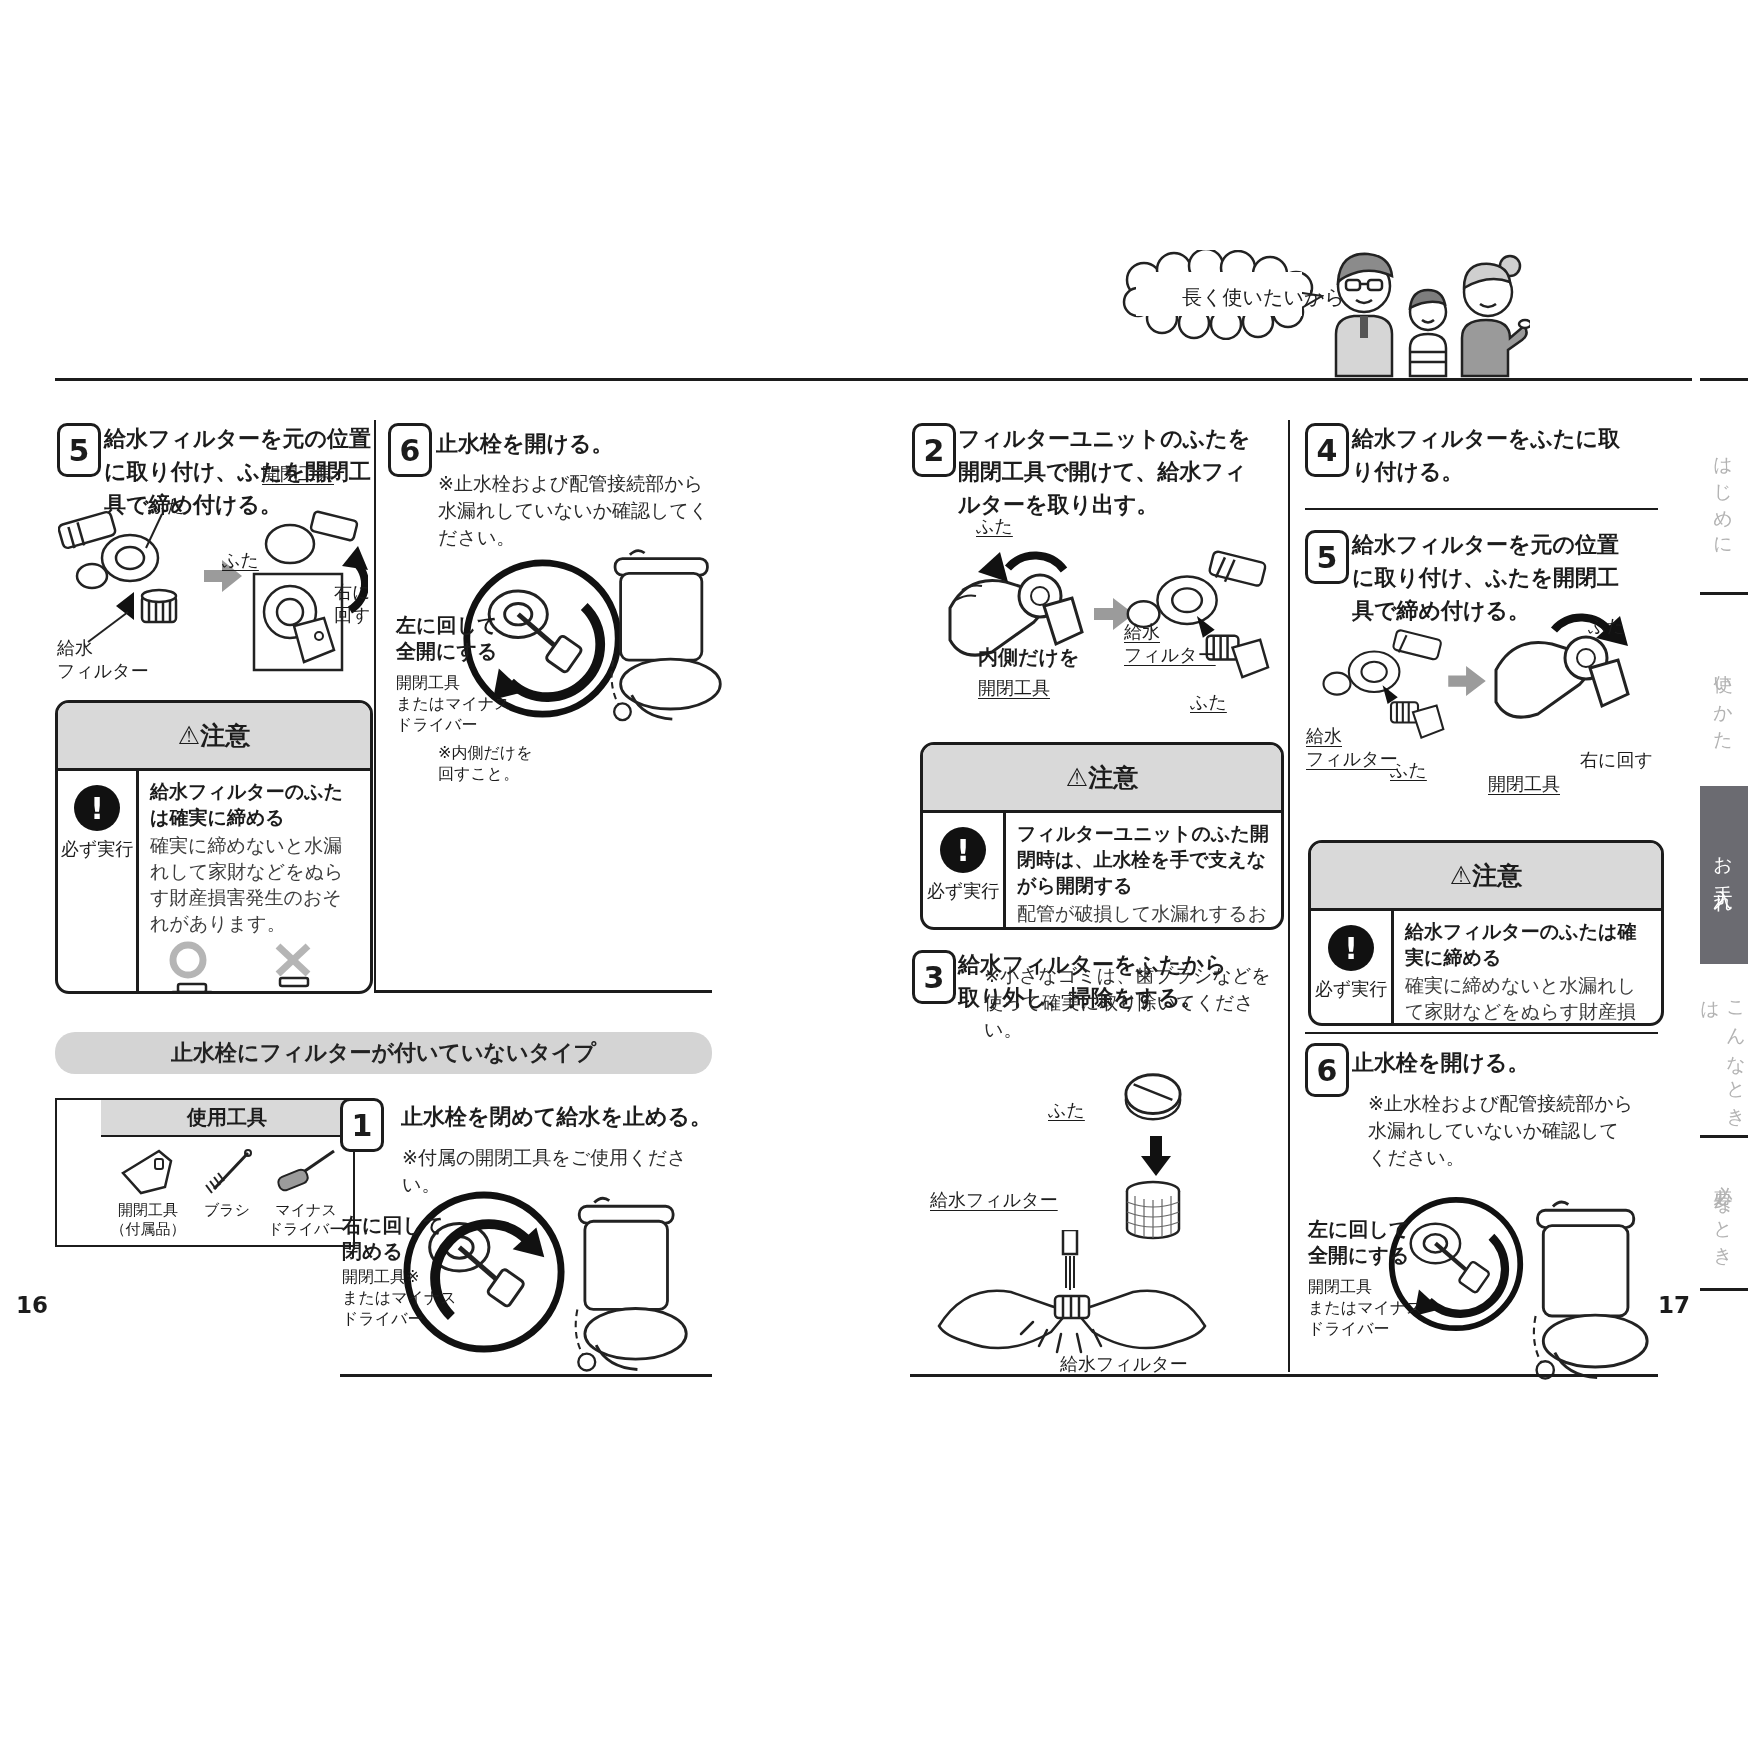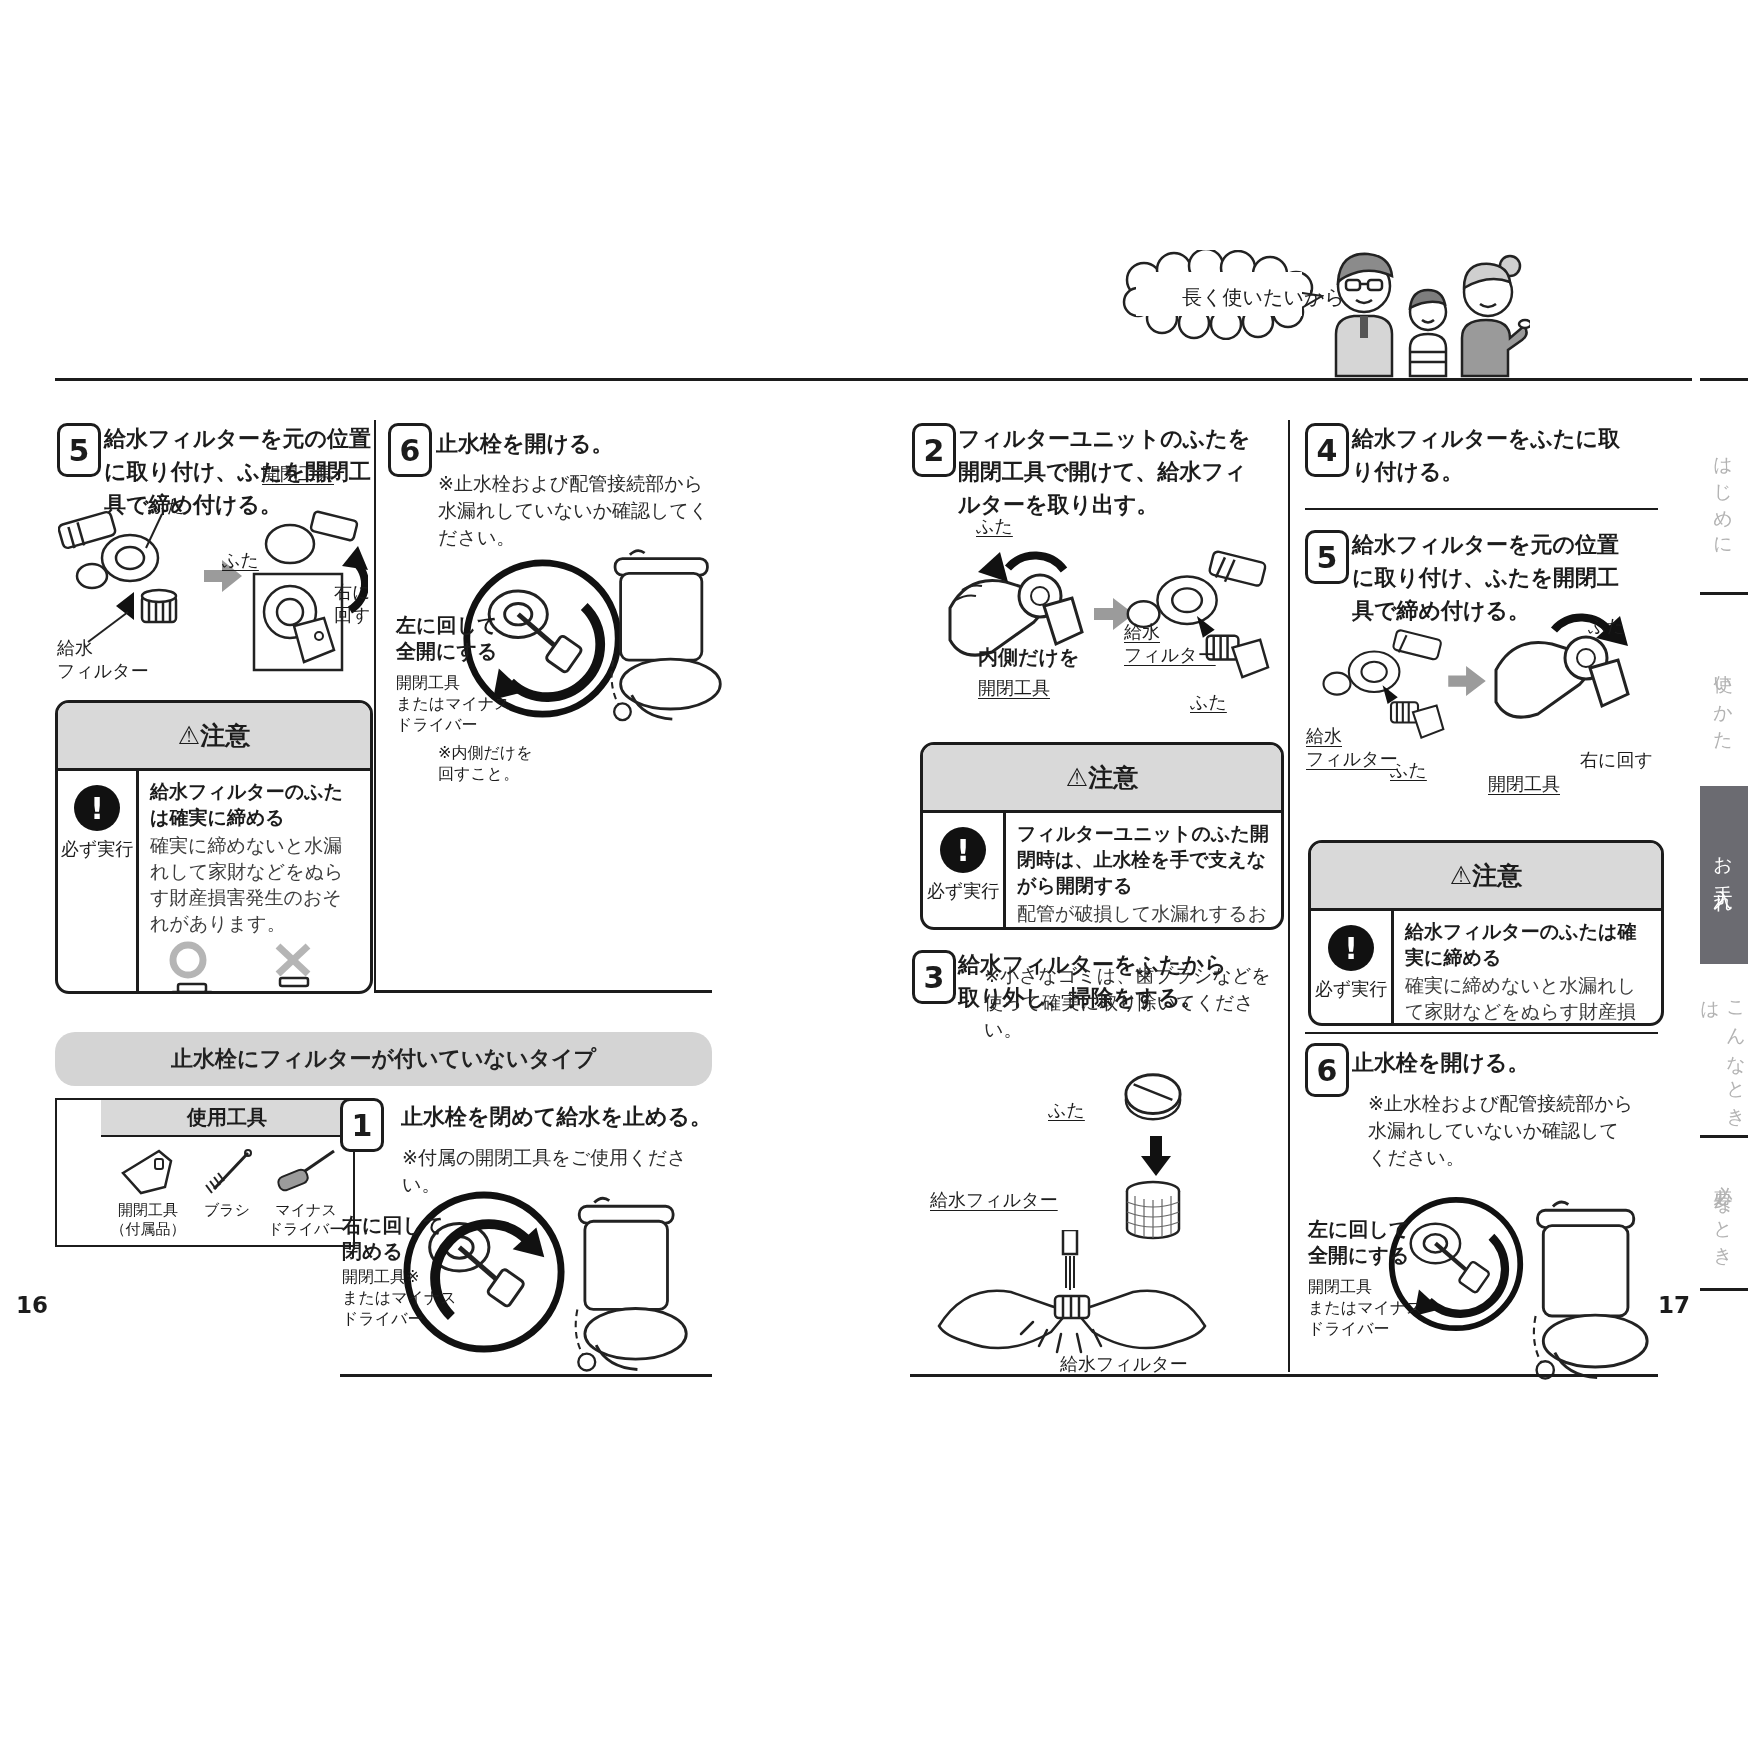--- a/index.html
+++ b/index.html
@@ -23,21 +23,21 @@
   .caution .bd{display:flex;flex:1;}
   .caution .ic{width:80px;border-right:3px solid #1c1c1c;display:flex;flex-direction:column;
     align-items:center;justify-content:flex-start;padding-top:14px;gap:6px;}
   .mcircle{width:46px;height:46px;border-radius:50%;background:#111;color:#fff;display:flex;
     align-items:center;justify-content:center;font-size:30px;font-weight:bold;}
   .mlabel{font-size:18px;}
   .caution .ct{flex:1;padding:7px 10px 6px 11px;}
   .caution .ct .h{font-weight:bold;font-size:19px;line-height:26px;}
   .caution .ct .p{font-size:19px;line-height:26px;color:#3d3d3d;margin-top:2px;}
   .pill{position:absolute;background:#d4d4d4;border-radius:20px;text-align:center;
-    font-size:22px;padding:12px 0;font-weight:bold;color:#222;}
+    font-size:22px;padding:6px 0;font-weight:bold;color:#222;}
   .toolsbox{position:absolute;border:2.5px solid #1c1c1c;background:#fff;}
   .toolsbox .hd{background:#d9d9d9;border-bottom:2.5px solid #1c1c1c;text-align:center;
     font-size:20px;font-weight:bold;padding:4px 0;}
   .toolsbox .row{display:flex;justify-content:space-between;align-items:flex-start;padding:10px 8px 6px;}
   .toolitem{display:flex;flex-direction:column;align-items:center;width:33%;}
   .toolitem .lbl{font-size:15px;line-height:19px;text-align:center;white-space:pre-line;margin-top:4px;}
   .pagenum{position:absolute;font-size:23px;font-weight:bold;}
   .vtab{position:absolute;left:1700px;width:48px;display:flex;align-items:center;justify-content:center;
     writing-mode:vertical-rl;font-size:19px;letter-spacing:5px;color:#b3b3b3;}
   .vtab.active{background:#6b6b71;color:#fff;}

